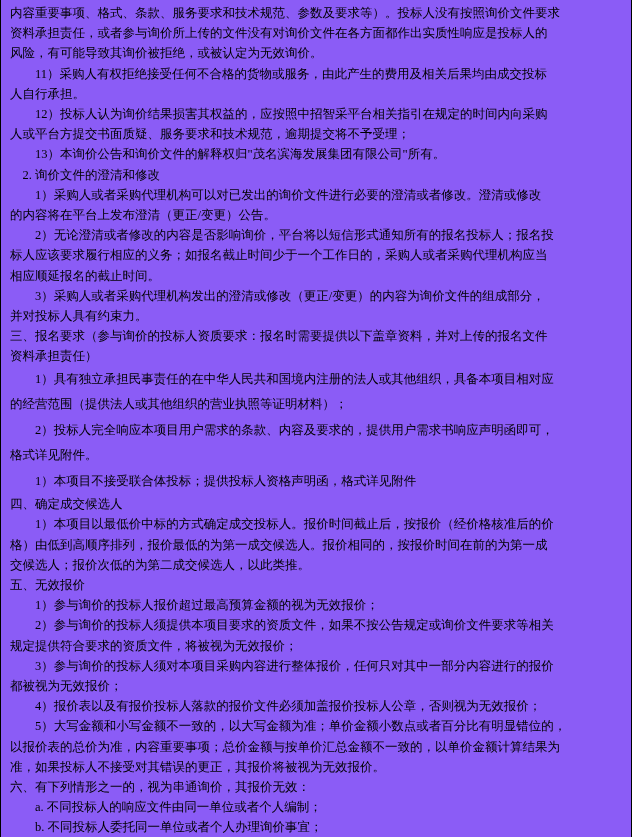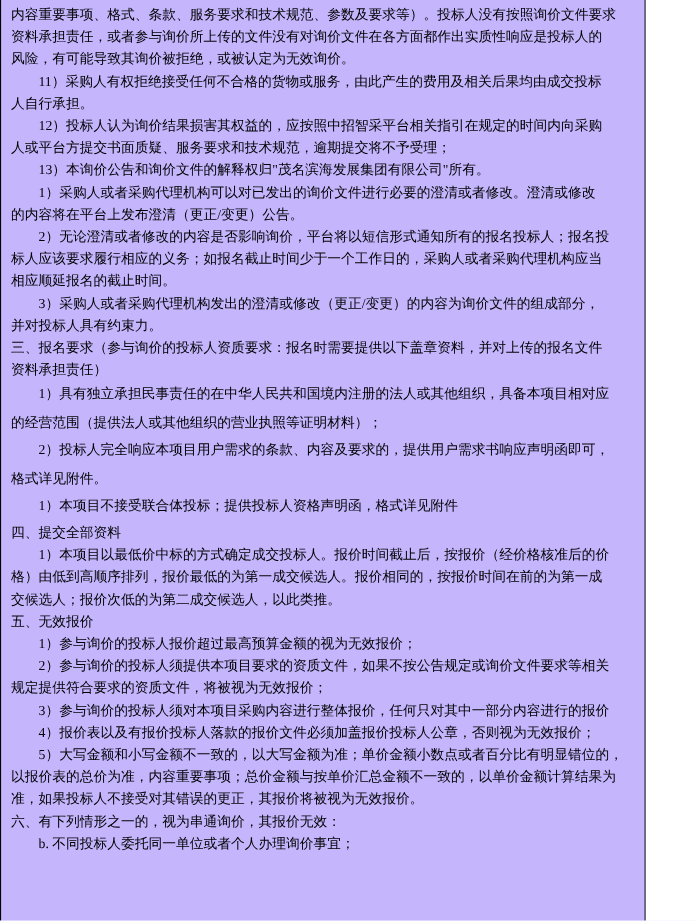--- a/index.html
+++ b/index.html
@@ -5,23 +5,23 @@
   html, body {
     margin: 0;
     padding: 0;
     background: #ffffff;
   }
   body {
     font-family: "Liberation Serif", "DejaVu Serif", serif;
   }
   .page {
     position: relative;
-    width: 587px;
+    width: 632px;
     height: 837px;
-    background: #c4b5fd;
+    background: #8b5cf6;
     overflow: hidden;
     box-sizing: border-box;
   }
   .border-left {
     position: absolute;
     left: 0;
     top: 0;
     bottom: 0;
     width: 1px;
     background: #000000;
@@ -64,44 +64,47 @@
   <div class="border-right"></div>
   <div class="content">
     <div class="para">内容重要事项、格式、条款、服务要求和技术规范、参数及要求等）。投标人没有按照询价文件要求</div>
     <div class="para">资料承担责任，或者参与询价所上传的文件没有对询价文件在各方面都作出实质性响应是投标人的</div>
     <div class="para">风险，有可能导致其询价被拒绝，或被认定为无效询价。</div>
     <div class="para">　　11）采购人有权拒绝接受任何不合格的货物或服务，由此产生的费用及相关后果均由成交投标</div>
     <div class="para">人自行承担。</div>
     <div class="para">　　12）投标人认为询价结果损害其权益的，应按照中招智采平台相关指引在规定的时间内向采购</div>
     <div class="para">人或平台方提交书面质疑、服务要求和技术规范，逾期提交将不予受理；</div>
     <div class="para">　　13）本询价公告和询价文件的解释权归"茂名滨海发展集团有限公司"所有。</div>
+    <div class="para">　2. 询价文件的澄清和修改</div>
     <div class="para">　　1）采购人或者采购代理机构可以对已发出的询价文件进行必要的澄清或者修改。澄清或修改</div>
     <div class="para">的内容将在平台上发布澄清（更正/变更）公告。</div>
     <div class="para">　　2）无论澄清或者修改的内容是否影响询价，平台将以短信形式通知所有的报名投标人；报名投</div>
     <div class="para">标人应该要求履行相应的义务；如报名截止时间少于一个工作日的，采购人或者采购代理机构应当</div>
     <div class="para">相应顺延报名的截止时间。</div>
     <div class="para">　　3）采购人或者采购代理机构发出的澄清或修改（更正/变更）的内容为询价文件的组成部分，</div>
     <div class="para">并对投标人具有约束力。</div>
     <div class="para">三、报名要求（参与询价的投标人资质要求：报名时需要提供以下盖章资料，并对上传的报名文件</div>
     <div class="para">资料承担责任）</div>
     <div class="para spaced">　　1）具有独立承担民事责任的在中华人民共和国境内注册的法人或其他组织，具备本项目相对应</div>
     <div class="para spaced">的经营范围（提供法人或其他组织的营业执照等证明材料）；</div>
     <div class="para spaced">　　2）投标人完全响应本项目用户需求的条款、内容及要求的，提供用户需求书响应声明函即可，</div>
     <div class="para spaced">格式详见附件。</div>
     <div class="para spaced">　　1）本项目不接受联合体投标；提供投标人资格声明函，格式详见附件</div>
-    <div class="para">四、提交全部资料</div>
+    <div class="para">四、确定成交候选人</div>
     <div class="para">　　1）本项目以最低价中标的方式确定成交投标人。报价时间截止后，按报价（经价格核准后的价</div>
     <div class="para">格）由低到高顺序排列，报价最低的为第一成交候选人。报价相同的，按报价时间在前的为第一成</div>
     <div class="para">交候选人；报价次低的为第二成交候选人，以此类推。</div>
     <div class="para">五、无效报价</div>
     <div class="para">　　1）参与询价的投标人报价超过最高预算金额的视为无效报价；</div>
     <div class="para">　　2）参与询价的投标人须提供本项目要求的资质文件，如果不按公告规定或询价文件要求等相关</div>
     <div class="para">规定提供符合要求的资质文件，将被视为无效报价；</div>
     <div class="para">　　3）参与询价的投标人须对本项目采购内容进行整体报价，任何只对其中一部分内容进行的报价</div>
+    <div class="para">都被视为无效报价；</div>
     <div class="para">　　4）报价表以及有报价投标人落款的报价文件必须加盖报价投标人公章，否则视为无效报价；</div>
     <div class="para">　　5）大写金额和小写金额不一致的，以大写金额为准；单价金额小数点或者百分比有明显错位的，</div>
     <div class="para">以报价表的总价为准，内容重要事项；总价金额与按单价汇总金额不一致的，以单价金额计算结果为</div>
     <div class="para">准，如果投标人不接受对其错误的更正，其报价将被视为无效报价。</div>
     <div class="para">六、有下列情形之一的，视为串通询价，其报价无效：</div>
+    <div class="para">　　a. 不同投标人的响应文件由同一单位或者个人编制；</div>
     <div class="para">　　b. 不同投标人委托同一单位或者个人办理询价事宜；</div>
 
   </div>
 </div>
 
 </body></html>

